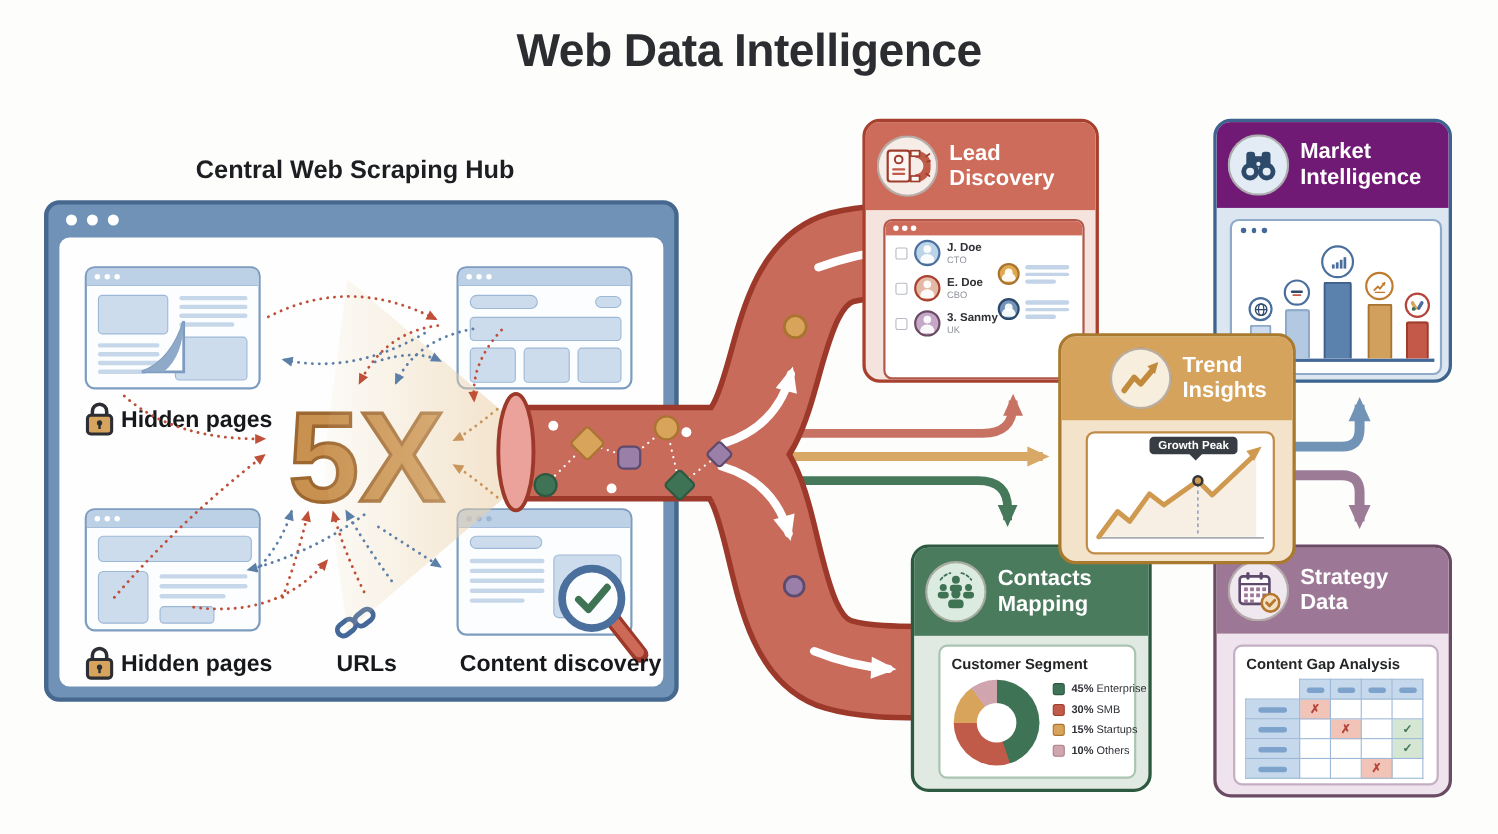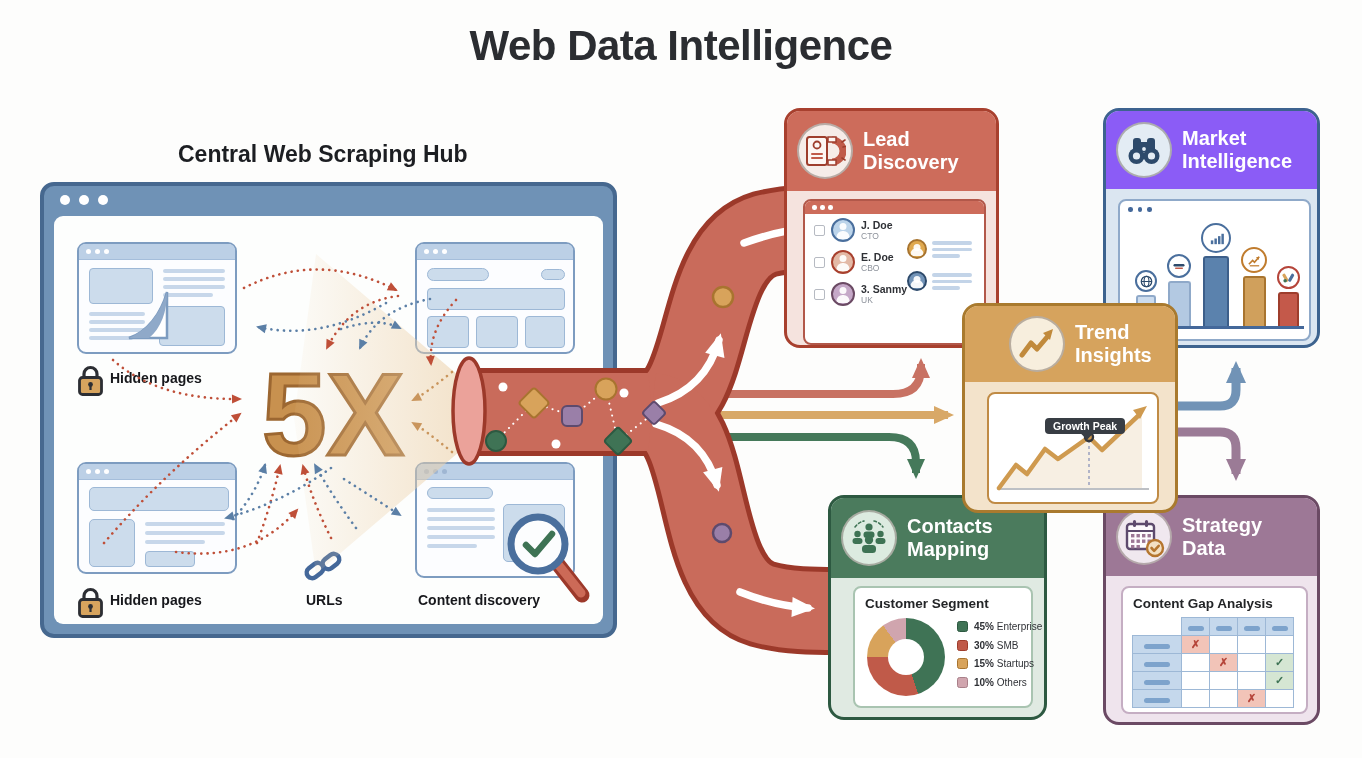--- a/index.html
+++ b/index.html
@@ -15,21 +15,21 @@
   #hub .win-dots{left:16px;top:9px;display:flex;gap:9px;}
   #hub .win-dots i{width:10px;height:10px;border-radius:50%;background:#fff;}
   #hub-inner{position:absolute;left:10px;right:10px;top:30px;bottom:10px;background:#fdfefd;border-radius:9px;}
 
   .mini{position:absolute;width:160px;height:112px;background:#fcfdff;border:2.5px solid #7d9cc0;border-radius:9px;box-sizing:border-box;}
   .mini-bar{height:15px;background:#bcd0e6;border-bottom:1.5px solid #a5bedb;border-radius:6px 6px 0 0;position:relative;}
   .mini-bar .d{position:absolute;top:5px;width:5px;height:5px;border-radius:50%;background:#fff;}
   .blk{position:absolute;background:#ccdcec;border:1.5px solid #9db8d6;border-radius:4px;box-sizing:border-box;}
   .ln{position:absolute;height:4px;background:#c7d7ea;border-radius:2px;}
 
-  .hub-cap{position:absolute;font-size:14px;font-weight:600;color:#17181c;}
+  .hub-cap{position:absolute;font-size:21px;font-weight:600;color:#17181c;}
   #fivex{left:205px;top:168px;width:168px;height:125px;text-align:center;font-size:116px;line-height:122px;font-weight:800;color:#c8914f;-webkit-text-stroke:3px #9c6731;}
 
   
   #flow{left:0;top:0;z-index:2;pointer-events:none;}
 
   
   .card{position:absolute;border:3px solid;border-radius:16px;box-sizing:border-box;overflow:hidden;z-index:3;}
   .card-header{display:flex;align-items:center;gap:10px;padding:0 10px;height:78px;}
   .hicon{width:56px;height:56px;border-radius:50%;flex:0 0 auto;display:flex;align-items:center;justify-content:center;border:2px solid rgba(55,38,28,.32);box-sizing:border-box;}
   .card-title{color:#fff;font-weight:700;font-size:20px;line-height:23px;max-width:125px;}
@@ -57,21 +57,21 @@
   #market-window{left:12px;top:88px;width:193px;height:142px;background:#fff;border:2px solid #8fa9c9;border-radius:8px;box-sizing:border-box;}
   #market-window .wdots{position:absolute;left:8px;top:6px;display:flex;gap:5px;}
   #market-window .wdots i{width:4.5px;height:4.5px;border-radius:50%;background:#44689a;}
   #market-bars{position:absolute;left:13px;bottom:10px;width:167px;display:flex;align-items:flex-end;gap:10px;border-bottom:3px solid #44689a;padding:0 2px;}
   .bar-col{display:flex;flex-direction:column;align-items:center;justify-content:flex-end;gap:3px;}
   .micon{border-radius:50%;background:#fff;display:flex;align-items:center;justify-content:center;box-sizing:border-box;}
   .bar{border:2px solid;border-bottom:none;border-radius:3px 3px 0 0;box-sizing:border-box;}
 
   
   #trend-panel{left:22px;top:86px;width:172px;height:112px;background:#fff;border:2.5px solid #c08b45;border-radius:8px;box-sizing:border-box;}
-  #trend-tooltip{position:absolute;left:56px;top:24px;background:#383d44;color:#fff;font-size:10.5px;font-weight:700;padding:2px 8px;border-radius:4px;white-space:nowrap;}
+  #trend-tooltip{position:absolute;left:56px;top:3px;background:#383d44;color:#fff;font-size:10.5px;font-weight:700;padding:2px 8px;border-radius:4px;white-space:nowrap;}
   #trend-tooltip::after{content:"";position:absolute;left:38px;bottom:-4px;width:8px;height:8px;background:#383d44;transform:rotate(45deg);}
 
   
   #aud-panel{left:22px;top:88px;width:180px;height:122px;background:#fff;border:2px solid #a9c4b1;border-radius:8px;box-sizing:border-box;}
   .panel-title{position:absolute;left:10px;top:8px;font-size:13.5px;font-weight:700;color:#232527;}
   #donut{position:absolute;left:12px;top:30px;width:78px;height:78px;border-radius:50%;}
   #donut::after{content:"";position:absolute;left:50%;top:50%;width:36px;height:36px;background:#fff;border-radius:50%;transform:translate(-50%,-50%);}
   #aud-legend{position:absolute;left:102px;top:33px;display:flex;flex-direction:column;gap:7.5px;justify-content:space-between;}
   .leg-row{display:flex;align-items:center;gap:6px;}
   .swatch{width:11px;height:11px;border-radius:2.5px;border:1.5px solid;box-sizing:border-box;}
@@ -380,21 +380,21 @@
         <span class="r-lines">
             <i style="width:40px"></i>
             <i style="width:40px"></i>
             <i style="width:28px"></i>
           </span>
       </div>
     </div>
   </div>
 
   <div class="card" style="left: 1103px; top: 108px; width: 217px; height: 240px; background: rgb(219, 230, 241); border-color: rgb(61, 99, 143);">
-    <div class="card-header" style="background: #8b5cf6;">
+    <div class="card-header" style="background: #701a75;">
       <div class="hicon" style="background:#e3ecf4;">
         <svg width="40" height="40" viewBox="0 0 40 40">
           <rect x="9" y="8" width="8" height="14" rx="3" fill="#2d4a6b"></rect>
           <rect x="23" y="8" width="8" height="14" rx="3" fill="#2d4a6b"></rect>
           <rect x="16" y="12" width="8" height="8" fill="#2d4a6b"></rect>
           <circle cx="12.5" cy="26" r="8" fill="#2d4a6b"></circle>
             <circle cx="12.5" cy="26" r="3.6" fill="#e3ecf4"></circle>
           <circle cx="27.5" cy="26" r="8" fill="#2d4a6b"></circle>
             <circle cx="27.5" cy="26" r="3.6" fill="#e3ecf4"></circle>
           <circle cx="20" cy="19" r="2.6" fill="#e3ecf4" stroke="#2d4a6b" stroke-width="1.4"></circle>

